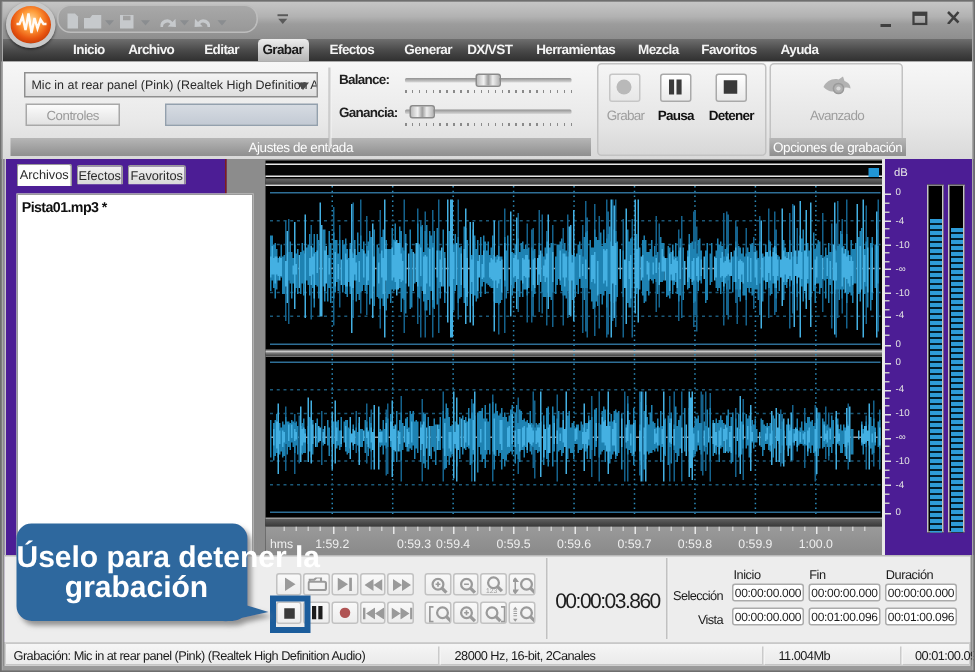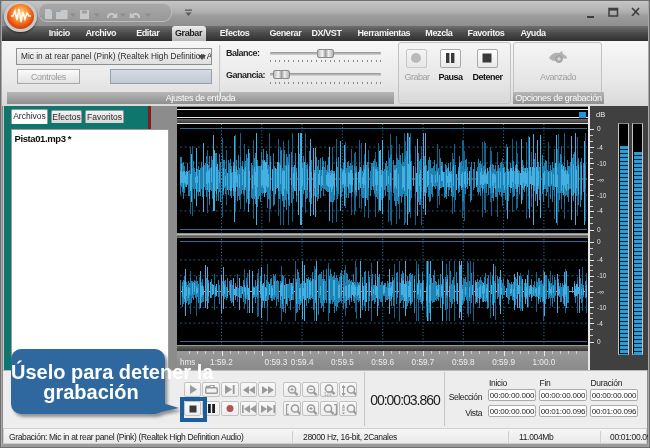--- a/index.html
+++ b/index.html
@@ -25,39 +25,39 @@
 .vsep{position:absolute;top:4px;height:54px;width:2px;background:linear-gradient(90deg,#b9b9b9,#f5f5f5)}
 .slbl{position:absolute;font-size:9px;letter-spacing:-0.5px;font-weight:bold;color:#1f1f1f}
 .track{position:absolute;left:269px;width:111px;height:3px;background:linear-gradient(#909090,#d9d9d9);border-radius:1px}
 .thumb{position:absolute;width:17px;height:9px;background:linear-gradient(90deg,#bdbdbd,#f2f2f2 30%,#9e9e9e 50%,#ededed 70%,#b5b5b5);border:1px solid #8a8a8a;border-radius:2px}
 .ticks{position:absolute;left:269px;width:112px;height:2px;background-image:repeating-linear-gradient(90deg,#8a8a8a 0 1px,transparent 1px 4.6px)}
 .rbtn{position:absolute;width:21px;height:19px;border:1px solid #a9a9a9;border-radius:2px;background:linear-gradient(#ffffff,#e9e9e9)}
 .rbtn.dis{border-color:#c6c6c6;background:linear-gradient(#f4f4f4,#e7e7e7)}
 .blab{position:absolute;top:31px;font-size:9px;letter-spacing:-0.5px;color:#111;font-weight:bold;text-align:center;white-space:nowrap}
 .blab.dis{color:#9e9e9e;font-weight:normal}
 
-#lpanel{left:3px;top:106px;width:148px;height:322px;background:#0f766e;border-left:1px solid #c9c9c9;border-right:3px solid #7f1d1d}
+#lpanel{left:3px;top:106px;width:148px;height:322px;background:#4c1d95;border-left:1px solid #c9c9c9;border-right:1px solid #7f1d1d}
 .ltab{position:absolute;top:4px;height:13px;border:1px solid #9a9a9a;border-bottom:none;background:linear-gradient(#f2f2f2,#d8d8d8);font-size:8.5px;color:#2a2a2a;text-align:center;line-height:13px;border-radius:2px 2px 0 0}
 #ltab0{left:7px;width:37px;background:#fdfdfd;height:15px;top:3px;z-index:3}
 #list{position:absolute;left:7px;top:23px;width:158px;height:286px;background:#fff;border:1px solid #9a9a9a}
 #fname{left:2.5px;top:3px;font-size:9.5px;letter-spacing:-0.4px;font-weight:bold;color:#101010;position:absolute}
 
 #wavp{left:177px;top:107px;width:411px;height:261px;background:#000}
 #scroll{left:0;top:2px;width:411px;height:9px;background:#060606;border-top:1px solid #e8e8e8;border-bottom:1px solid #e8e8e8;position:absolute}
 #scrind{position:absolute;left:402px;top:1.5px;width:7px;height:6px;background:#2196d6}
 #hdiv1{left:0;top:12px;width:411px;height:5px;background:linear-gradient(#6a6a6a,#3c3c3c);border-bottom:1px solid #d9d9d9;position:absolute}
 #hdiv2{left:0;top:125.5px;width:411px;height:5px;background:linear-gradient(#e0e0e0,#7c7c7c 45%,#4a4a4a);border-top:1px solid #8e8e8e;border-bottom:1px solid #777;position:absolute}
 #hdiv3{left:0;top:238px;width:411px;height:6px;background:linear-gradient(#5f5f5f,#383838);border-top:1px solid #9c9c9c;position:absolute}
 #ruler{left:0;top:244px;width:411px;height:17px;background:linear-gradient(#9a9a9a,#8b8b8b);position:absolute;overflow:hidden}
 .rtM{position:absolute;top:0;width:1px;height:5px;background:#e8e8e8;margin-left:-177px}
 .rtm{position:absolute;top:0;width:1px;height:3px;background:#cfcfcf;margin-left:-177px}
 .rlab{position:absolute;top:7px;width:40px;text-align:center;font-size:8.2px;color:#eeeeee;margin-left:-177px}
 #hms{position:absolute;left:3px;top:7px;font-size:8.2px;color:#eeeeee}
 
-#mpanel{left:588px;top:106px;width:62px;height:264px;background:#404040;border-left:2px solid #e8e8e8}
+#mpanel{left:588px;top:106px;width:62px;height:264px;background:#4c1d95;border-left:2px solid #e8e8e8}
 #dbt{position:absolute;left:6px;top:4px;font-size:7.5px;color:#e8e8e8}
 .dbl{position:absolute;left:7px;font-size:6.5px;color:#e2e2e2;width:16px}
 .dbtM{position:absolute;left:0px;width:4px;height:1px;background:#e2e2e2}
 .dbtm{position:absolute;left:0px;width:3px;height:1px;background:#c9c9c9}
 .meter{position:absolute;top:17px;width:11px;height:232px;background:#000;border:1px solid #c4c4c4;border-top:1px solid #888;border-bottom:1px solid #888}
 .mfill{position:absolute;left:0.5px;width:8px;background-image:repeating-linear-gradient(#2e9cd8 0 2.6px,#041e2a 2.6px 4px)}
 
 #bbar{left:3px;top:370px;width:644px;height:58px;background:#ededed;border-top:1px solid #b9b9b9}
 .tbtn{position:absolute;width:17.7px;height:15px;border:1px solid #c2c2c2;border-radius:2px;background:linear-gradient(#f9f9f9,#ededed)}
 .bsep{position:absolute;top:2px;height:54px;width:2px;background:linear-gradient(90deg,#b5b5b5,#fcfcfc)}

